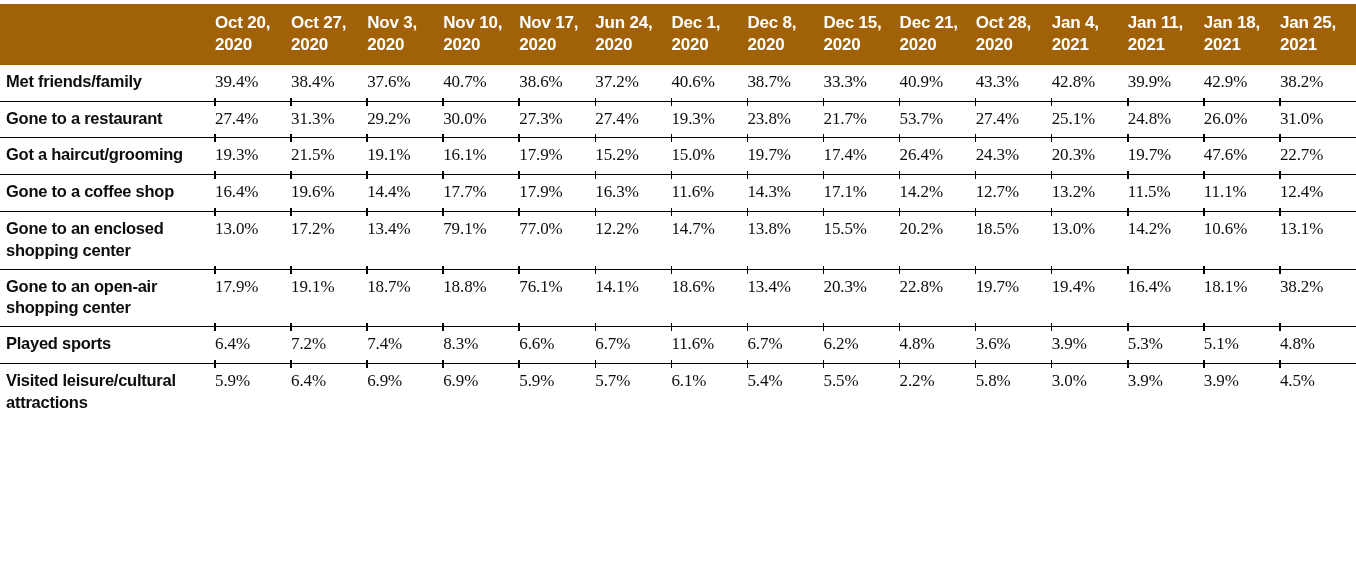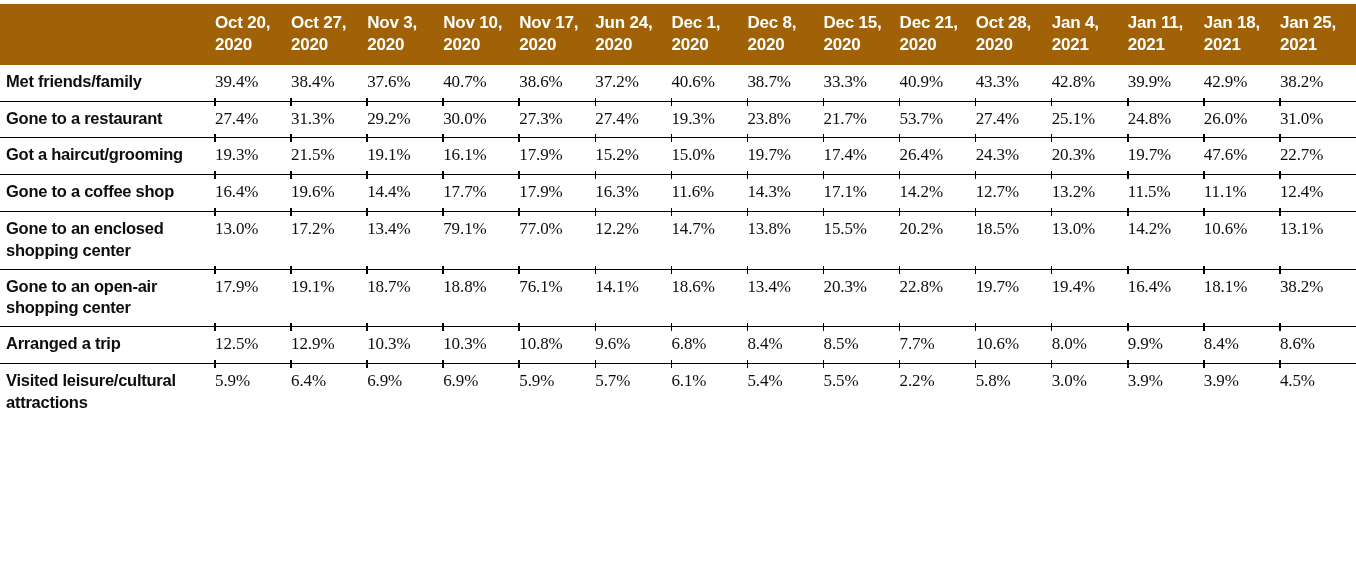--- a/index.html
+++ b/index.html
@@ -289,36 +289,36 @@
           <td class="val">13.4%</td>
           <td class="val">20.3%</td>
           <td class="val">22.8%</td>
           <td class="val">19.7%</td>
           <td class="val">19.4%</td>
           <td class="val">16.4%</td>
           <td class="val">18.1%</td>
           <td class="val">38.2%</td>
         </tr>
         <tr>
-          <td class="row-label">Arranged a trip</td>
-          <td class="val">12.5%</td>
-          <td class="val">12.9%</td>
-          <td class="val">10.3%</td>
-          <td class="val">10.3%</td>
-          <td class="val">10.8%</td>
-          <td class="val">9.6%</td>
-          <td class="val">6.8%</td>
-          <td class="val">8.4%</td>
-          <td class="val">8.5%</td>
-          <td class="val">7.7%</td>
-          <td class="val">10.6%</td>
-          <td class="val">8.0%</td>
-          <td class="val">9.9%</td>
-          <td class="val">8.4%</td>
-          <td class="val">8.6%</td>
+          <td class="row-label">Played sports</td>
+          <td class="val">6.4%</td>
+          <td class="val">7.2%</td>
+          <td class="val">7.4%</td>
+          <td class="val">8.3%</td>
+          <td class="val">6.6%</td>
+          <td class="val">6.7%</td>
+          <td class="val">11.6%</td>
+          <td class="val">6.7%</td>
+          <td class="val">6.2%</td>
+          <td class="val">4.8%</td>
+          <td class="val">3.6%</td>
+          <td class="val">3.9%</td>
+          <td class="val">5.3%</td>
+          <td class="val">5.1%</td>
+          <td class="val">4.8%</td>
         </tr>
         <tr>
           <td class="row-label">Visited leisure/cultural attractions</td>
           <td class="val">5.9%</td>
           <td class="val">6.4%</td>
           <td class="val">6.9%</td>
           <td class="val">6.9%</td>
           <td class="val">5.9%</td>
           <td class="val">5.7%</td>
           <td class="val">6.1%</td>

